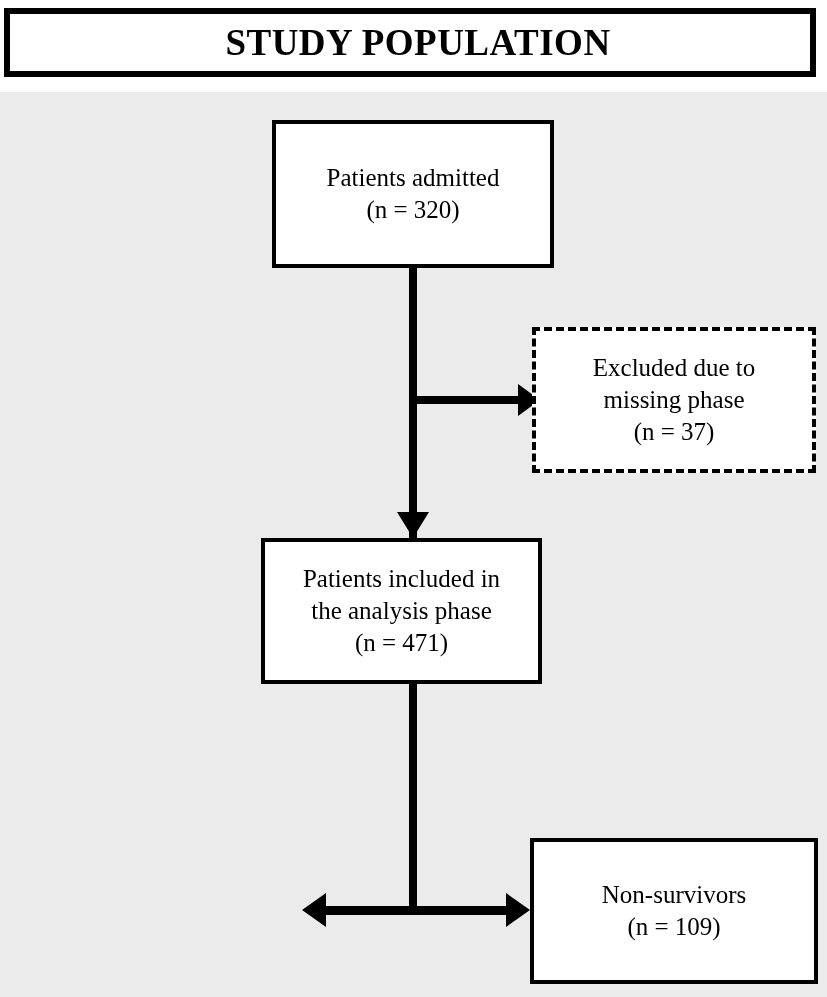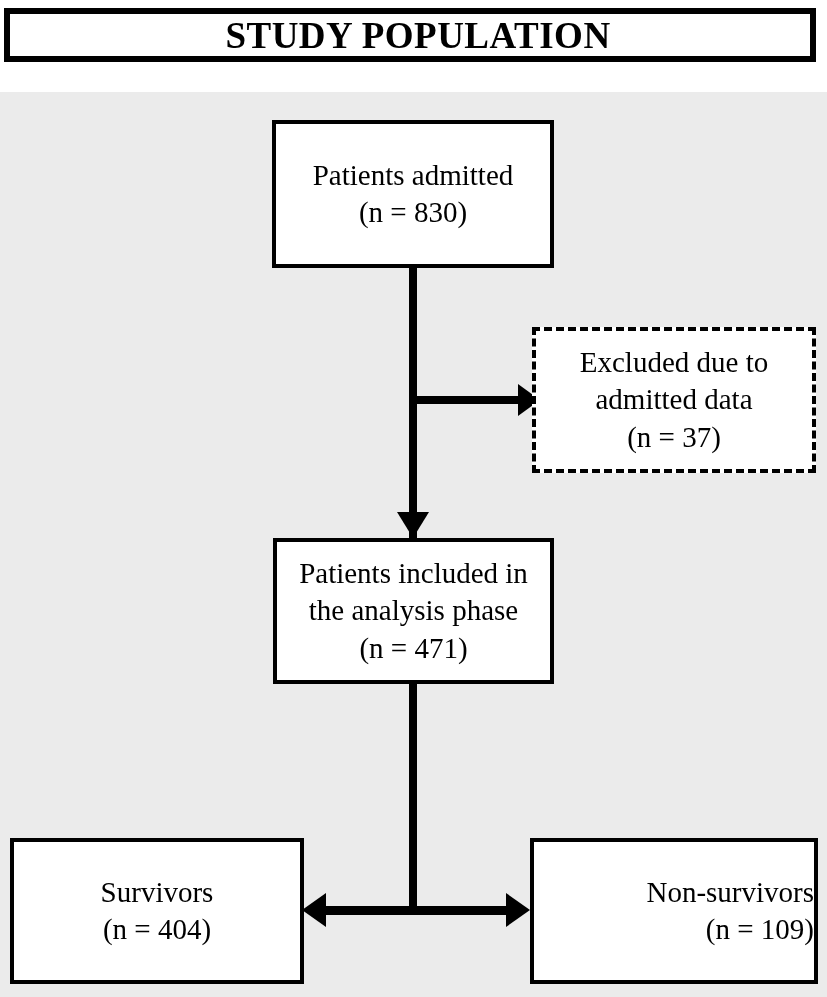--- a/index.html
+++ b/index.html
@@ -14,21 +14,21 @@
     background: #ffffff;
     font-family: "Liberation Serif", "DejaVu Serif", serif;
     overflow: hidden;
   }
   
   .title-banner {
     position: absolute;
     left: 4px;
     top: 8px;
     width: 812px;
-    height: 54px;
+    height: 69px;
     box-sizing: border-box;
     border: 6px solid #000000;
     background: #ffffff;
     display: flex;
     align-items: center;
     justify-content: center;
     padding-left: 16px;
   }
   .title-text {
     font-family: "Liberation Serif", "DejaVu Serif", serif;
@@ -53,34 +53,34 @@
     position: absolute;
     box-sizing: border-box;
     background: #ffffff;
     border: 4px solid #000000;
     display: flex;
     flex-direction: column;
     align-items: center;
     justify-content: center;
     text-align: center;
     color: #000000;
-    font-size: 29px;
+    font-size: 25px;
     line-height: 1.28;
     z-index: 3;
   }
   .node.dashed {
     border-style: dashed;
     border-width: 4px;
   }
   .node .line { display: block; white-space: nowrap; }
 
   
   #node-admitted   { left: 272px; top: 120px; width: 282px; height: 148px; }
   #node-excluded   { left: 532px; top: 327px; width: 284px; height: 146px; }
-  #node-included   { left: 273px; top: 538px; width: 281px; height: 146px; }
+  #node-included   { left: 261px; top: 538px; width: 281px; height: 146px; }
   #node-survivors  { left: 10px;  top: 838px; width: 294px; height: 146px; }
   #node-nonsurv    { left: 530px; top: 838px; width: 288px; height: 146px; }
 
   
   .conn { position: absolute; background: #000000; z-index: 2; }
 
   
   #trunk-1 { left: 409px; top: 267px; width: 8px; height: 271px; }
   
   #branch-excluded { left: 413px; top: 396px; width: 108px; height: 8px; }
@@ -142,39 +142,35 @@
     <div class="conn" id="branch-excluded" style="top:304px;"></div>
     <div id="arrowhead-excluded" style="top:292px;"></div>
     <div id="arrowhead-included" style="top:420px;"></div>
     <div class="conn" id="trunk-2" style="top:591px;"></div>
     <div class="conn" id="split-bar" style="top:814px;"></div>
     <div id="arrowhead-left" style="top:801px;"></div>
     <div id="arrowhead-right" style="top:801px;"></div>
 
     <div class="node" id="node-admitted" style="top:28px;">
       <span class="line">Patients admitted</span>
-      <span class="line">(n = 830)</span>
+      <span class="line">(n = 320)</span>
     </div>
 
     <div class="node dashed" id="node-excluded" style="top:235px;">
       <span class="line">Excluded due to</span>
-      <span class="line">admitted data</span>
+      <span class="line">missing phase</span>
       <span class="line">(n = 37)</span>
     </div>
 
     <div class="node" id="node-included" style="top:446px;">
       <span class="line">Patients included in</span>
       <span class="line">the analysis phase</span>
       <span class="line">(n = 471)</span>
     </div>
 
-    <div class="node" id="node-survivors" style="top:746px;">
-      <span class="line">Survivors</span>
-      <span class="line">(n = 404)</span>
-    </div>
 
-    <div class="node" id="node-nonsurv" style="top:746px;align-items:flex-end;">
+    <div class="node" id="node-nonsurv" style="top:746px;">
       <span class="line">Non-survivors</span>
       <span class="line">(n = 109)</span>
     </div>
 
   </div>
 </div>
 
 </body></html>

